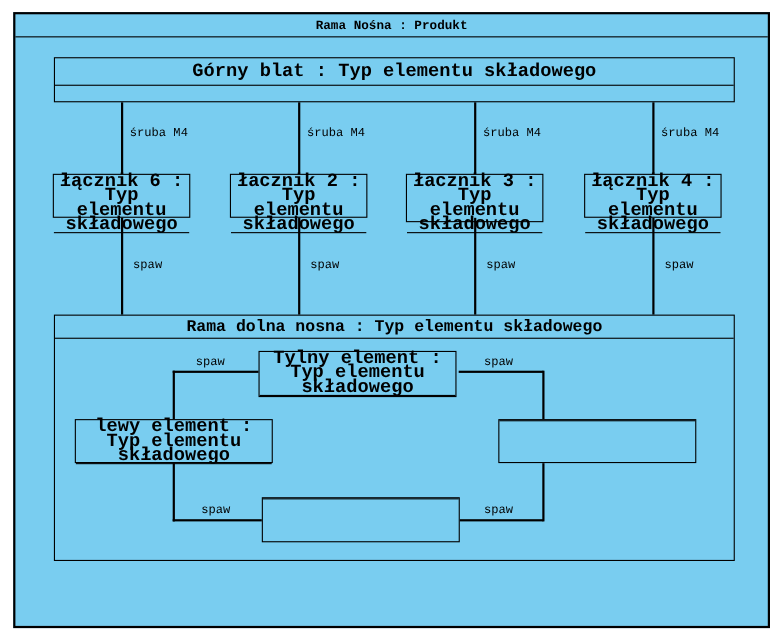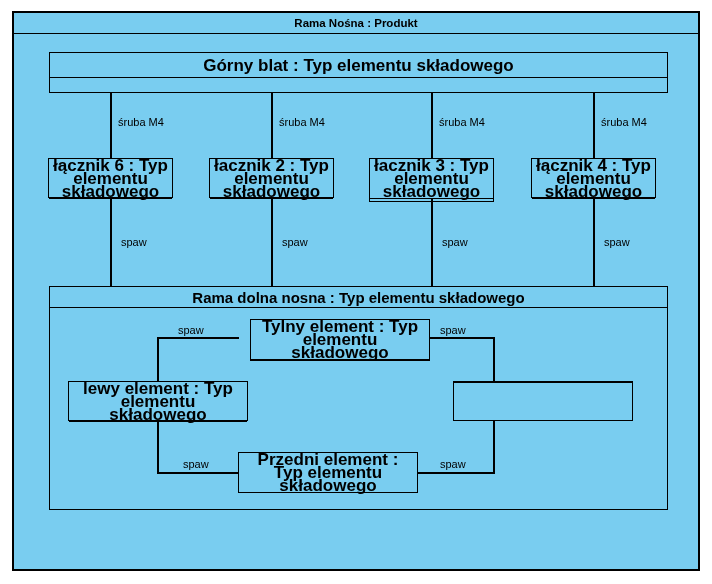--- a/index.html
+++ b/index.html
@@ -6,21 +6,21 @@
     --fill:#79cdf0;
     --line:#000000;
     --text:#000000;
     --page:#ffffff;
   }
   html,body{margin:0;padding:0;}
   .page{
     position:relative;
     width:712px;height:584px;
     background:var(--page);
-    font-family:Liberation Sans, sans-serif;
+    font-family:Liberation Mono, monospace;
     color:var(--text);
     overflow:hidden;
   }
   .outer{
     position:absolute;left:12px;top:11px;width:688px;height:560px;
     box-sizing:border-box;
     background:var(--fill);
     border:2px solid var(--line);
   }
   .outer-title{
@@ -128,29 +128,28 @@
   <span class="clabel" style="left:178px;top:324px">spaw</span>
   <span class="clabel" style="left:440px;top:324px">spaw</span>
 
   <div class="vline" style="left:157px;top:421px;height:53px"></div>
   <div class="hline" style="left:157px;top:472px;width:82px"></div>
   <div class="vline" style="left:493px;top:421px;height:53px"></div>
   <div class="hline" style="left:417px;top:472px;width:77px"></div>
   <span class="clabel" style="left:183px;top:458px">spaw</span>
   <span class="clabel" style="left:440px;top:458px">spaw</span>
 
-  <div class="ublock" style="left:250px;top:319px;width:180px;height:42px">
+  <div class="ublock" style="left:235px;top:319px;width:180px;height:42px">
     <div class="name">Tylny element : Typ elementu składowego</div>
     <div class="compartment"></div>
   </div>
   <div class="ublock" style="left:68px;top:381px;width:180px;height:40px">
     <div class="name">lewy element : Typ elementu składowego</div>
     <div class="compartment"></div>
   </div>
   <div class="ublock" style="left:453px;top:381px;width:180px;height:40px">
     <div class="compartment"></div>
   </div>
   <div class="ublock" style="left:238px;top:452px;width:180px;height:41px">
-    <div class="name">Przedni element : Typ elementu składowego</div>
     <div class="compartment"></div>
   </div>
 
 </div>
 
 </body></html>

